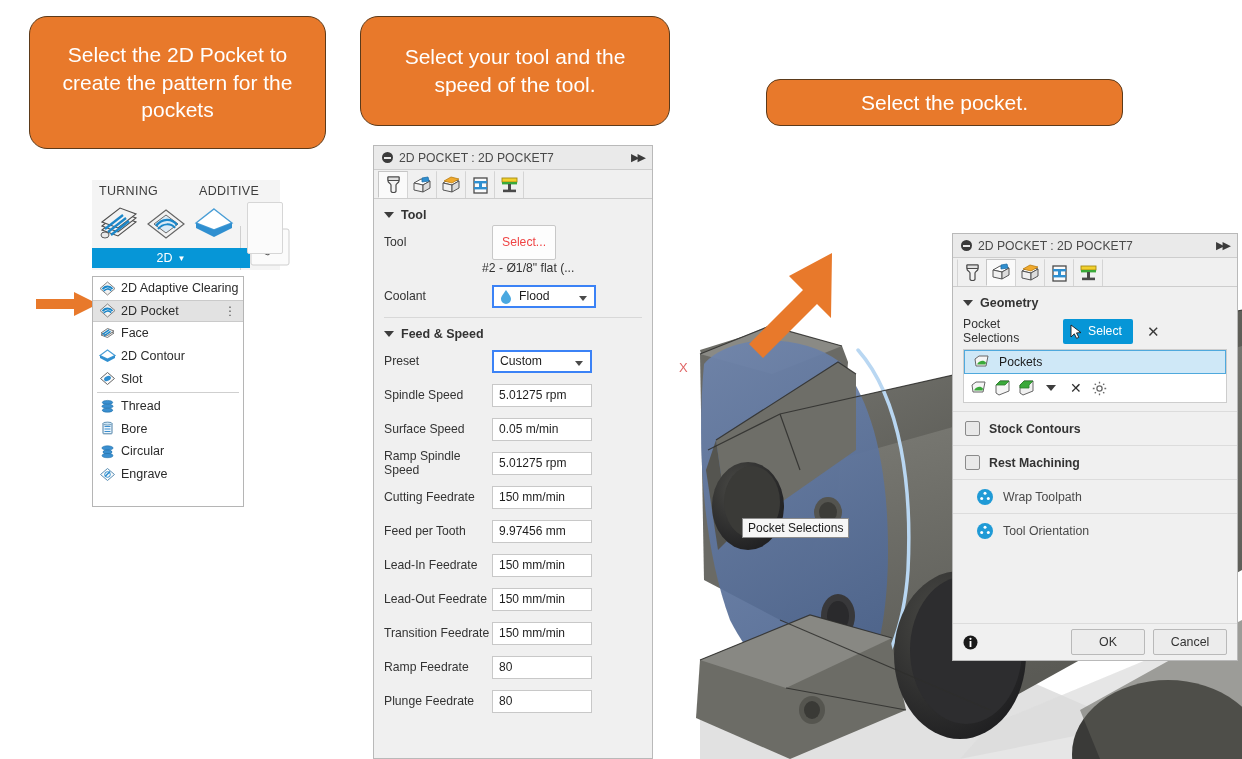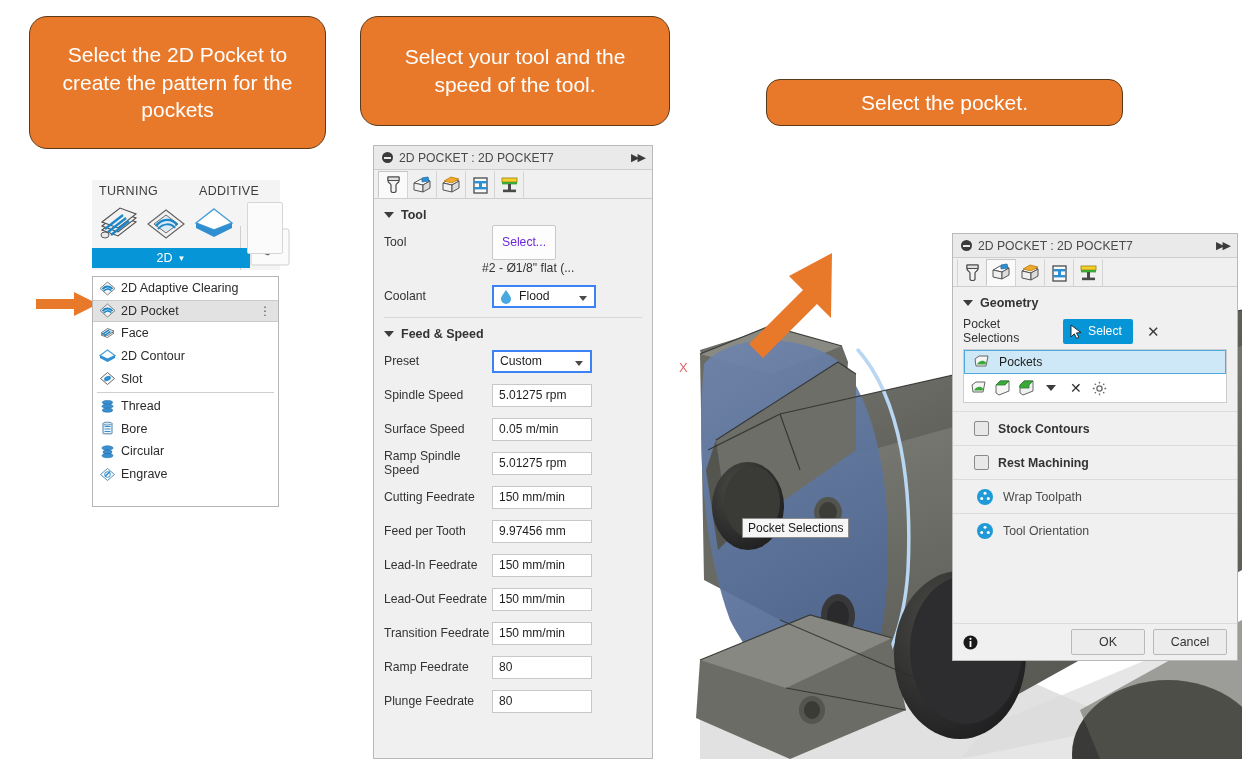--- a/index.html
+++ b/index.html
@@ -60,21 +60,21 @@
   .ribbon-2d .caret{margin-left:5px;font-size:8px;}
 
   
   #ribbon-right-box{
     position:absolute;left:247px;top:202px;width:34px;height:50px;
     border:1px solid #d6d6d6;background:#fbfbfb;border-radius:2px;
   }
 
   
   #dropdown{
-    position:absolute;left:92px;top:276px;width:187px;height:231px;
+    position:absolute;left:92px;top:276px;width:152px;height:231px;
     background:#ffffff;border:1px solid #b5b5b5;
     box-sizing:border-box;
   }
   .dd-item{
     position:relative;height:22.6px;display:flex;align-items:center;
     font-size:12.5px;color:#2b2b2b;padding-left:6px;box-sizing:border-box;
   }
   .dd-item.sel{background:#e2e2e2;border-top:1px solid #cacaca;border-bottom:1px solid #cacaca;}
   .dd-ico{width:17px;height:17px;margin-right:5px;flex:0 0 17px;}
   .dd-kebab{position:absolute;right:7px;top:4px;color:#555;font-size:12px;letter-spacing:0;line-height:1;}
@@ -114,21 +114,21 @@
     padding:9px 0 7px 10px;
   }
   .fsec-hdr .tri{
     width:0;height:0;border-left:5px solid transparent;border-right:5px solid transparent;
     border-top:6px solid #3d3d3d;margin-right:7px;
   }
   .frow{display:flex;align-items:center;height:25px;margin:0 0 8px 0;padding-left:10px;}
   .flabel{width:98px;flex:0 0 98px;font-size:12.2px;color:#333;}
   .fbtn{
     height:35px;min-width:56px;background:#fdfdfd;border:1px solid #c8c8c8;border-radius:2px;
-    display:flex;align-items:center;padding:11px 9px;box-sizing:border-box;font-size:12.2px;color:#6d28d9;
+    display:flex;align-items:center;padding:11px 9px;box-sizing:border-box;font-size:12.2px;color:#ef4444;
   }
   .finput{
     height:23px;width:104px;background:#ffffff;border:1px solid #c8c8c8;
     display:flex;align-items:center;padding:0 6px;box-sizing:border-box;
     font-size:12px;color:#1d1d1d;
   }
   .fselect{
     height:23px;width:104px;background:#ffffff;border:2px solid #3b82f6;
     display:flex;align-items:center;padding:0 6px;box-sizing:border-box;
     font-size:12.2px;color:#1d1d1d;position:relative;
@@ -156,21 +156,21 @@
   .xbtn{font-size:15px;color:#3a3a3a;margin-left:14px;cursor:default;line-height:1;}
   .sel-list{
     margin:4px 10px 0 10px;background:#ffffff;border:1px solid #cdcdcd;
   }
   .sel-row{
     height:24px;background:#cfe8f7;border:1px solid #4fa9dd;
     display:flex;align-items:center;padding-left:8px;box-sizing:border-box;font-size:12.2px;color:#1d1d1d;
   }
   .sel-tools{height:28px;display:flex;align-items:center;padding-left:6px;box-sizing:border-box;gap:7px;}
   .chk-row{
-    display:flex;align-items:center;height:34px;padding-left:21px;box-sizing:border-box;
+    display:flex;align-items:center;height:34px;padding-left:12px;box-sizing:border-box;
     border-top:1px solid #dcdcdc;font-weight:bold;font-size:12.3px;color:#333;
   }
   .chk{
     width:13px;height:13px;border:1px solid #8a8a8a;background:#e8e8e8;border-radius:2px;margin-right:9px;flex:0 0 13px;
   }
   .plus-row{
     display:flex;align-items:center;height:34px;padding-left:24px;box-sizing:border-box;
     border-top:1px solid #dcdcdc;font-size:12.3px;color:#4a4a4a;
   }
   .plus-ico{width:16px;height:16px;margin-right:10px;flex:0 0 16px;}

